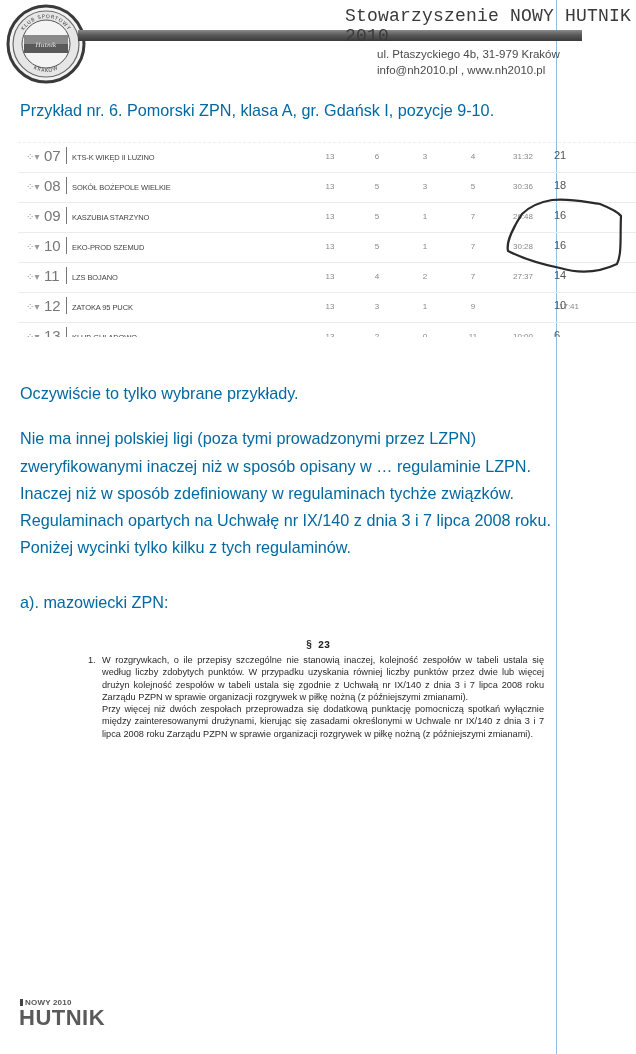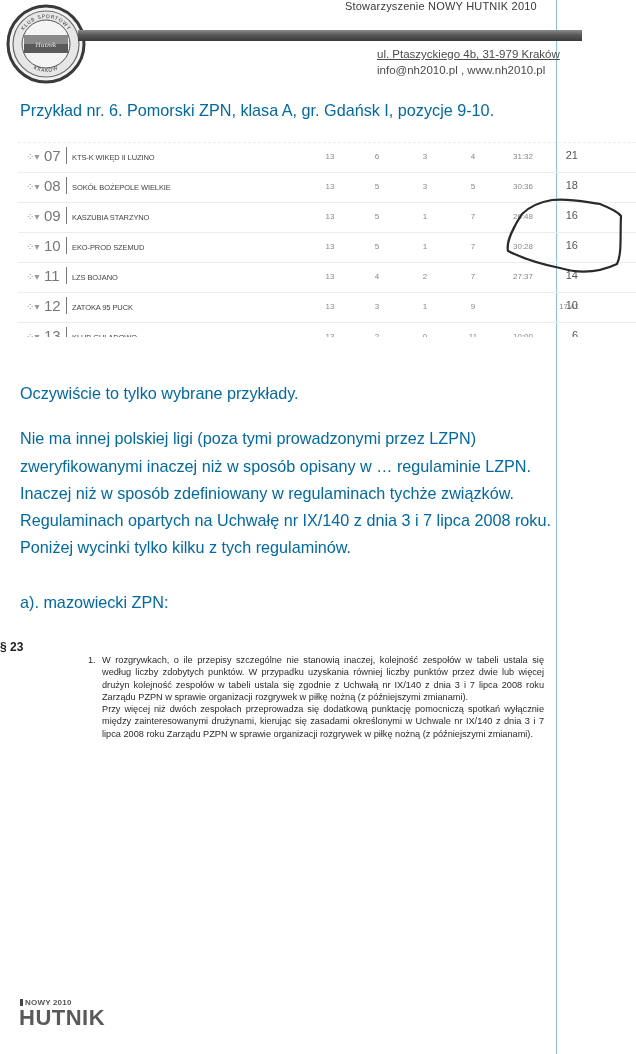--- a/index.html
+++ b/index.html
@@ -6,56 +6,56 @@
     body {
       width: 636px; height: 1054px; position: relative; overflow: hidden;
       font-family: "DejaVu Sans", sans-serif; color: #222;
     }
     .abs { position: absolute; }
     
     .logo {
       left: 6px; top: 2px; width: 80px; height: 84px;
     }
     .org-name {
-      left: 345px; top: 0; font-size: 11px; color: #3a3a3a;
-      font-family: Liberation Sans, sans-serif; letter-spacing: 0.2px;
+      left: 345px; top: 6px; font-size: 18px; color: #3a3a3a;
+      font-family: Liberation Mono, monospace; letter-spacing: 0.2px;
     }
     .header-bar {
       left: 78px; top: 30px; width: 504px; height: 11px;
       background: linear-gradient(180deg, #8a8a8a 0%, #5a5a5a 45%, #3a3a3a 100%);
     }
-    .addr1 { left: 377px; top: 48px; font-size: 11.5px; color: #4a4a4a; font-family: "Liberation Sans", sans-serif; text-decoration: underline; }
+    .addr1 { left: 377px; top: 48px; font-size: 11.5px; color: #4a4a4a; font-family: "Liberation Sans", sans-serif; }
     .addr2 { left: 377px; top: 64px; font-size: 11.5px; color: #4a4a4a; font-family: "Liberation Sans", sans-serif; }
 
     .body-text {
       font-family: "Liberation Sans", sans-serif; font-size: 16.2px; color: #0369a1;
       white-space: nowrap;
     }
 
     
     .standings { left: 18px; top: 142px; width: 618px; }
     .st-row {
       position: relative; height: 29px; border-top: 1px solid #ececec;
     }
     .st-row:first-child { border-top: 1px dashed #eeeeee; }
     .st-icon { position: absolute; left: 8px; top: 8px; font-size: 10px; color: #9a9a9a; }
     .st-pos { position: absolute; left: 26px; top: 4px; font-size: 15px; color: #777; font-family: "Liberation Sans", sans-serif; }
     .st-sep { position: absolute; left: 48px; top: 4px; width: 1px; height: 17px; background: #777; }
     .st-name { position: absolute; left: 54px; top: 10px; font-size: 7.5px; color: #444; font-family: "Liberation Sans", sans-serif; letter-spacing: -0.1px; }
     .st-num { position: absolute; top: 9px; font-size: 8px; color: #888; font-family: "Liberation Sans", sans-serif; text-align: center; width: 24px; }
-    .st-pts { position: absolute; top: 6px; font-size: 11px; color: #555; font-family: "Liberation Sans", sans-serif; width: 24px; text-align: right; }
+    .st-pts { position: absolute; top: 6px; font-size: 11px; color: #555; font-family: "Liberation Sans", sans-serif; width: 24px; text-align: left; }
     .st-row.cut { height: 14px; overflow: hidden; }
 
     .circle-mark { left: 500px; top: 196px; width: 124px; height: 78px; }
 
     
     .guide { left: 556px; top: 0; width: 1px; height: 1054px; background: #8fbfe6; }
 
     
-    .reg-title { left: 0; width: 636px; top: 640px; text-align: left; font-size: 12px; font-weight: bold; color: #222; font-family: Liberation Sans, sans-serif; }
+    .reg-title { left: 0; width: 636px; top: 640px; text-align: center; font-size: 10px; font-weight: bold; color: #222; font-family: Liberation Mono, monospace; }
     .reg-block {
       left: 88px; top: 654px; width: 456px;
       font-family: "Liberation Sans", sans-serif; font-size: 9.2px; line-height: 12.3px; color: #2a2a2a;
     }
     .reg-item { position: relative; padding-left: 14px; }
     .reg-num { position: absolute; left: 0; top: 0; }
     .reg-p { text-align: justify; margin: 0; }
 
     
     .foot-small { left: 20px; top: 998px; font-size: 8px; color: #555; font-family: "Liberation Sans", sans-serif; font-weight: bold; letter-spacing: 0.2px; }

